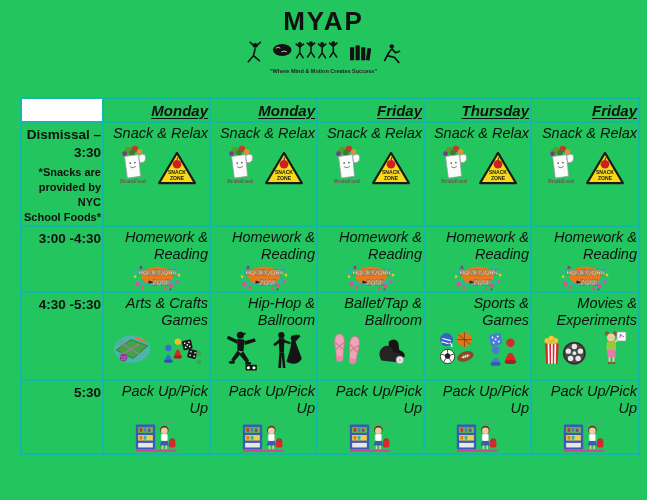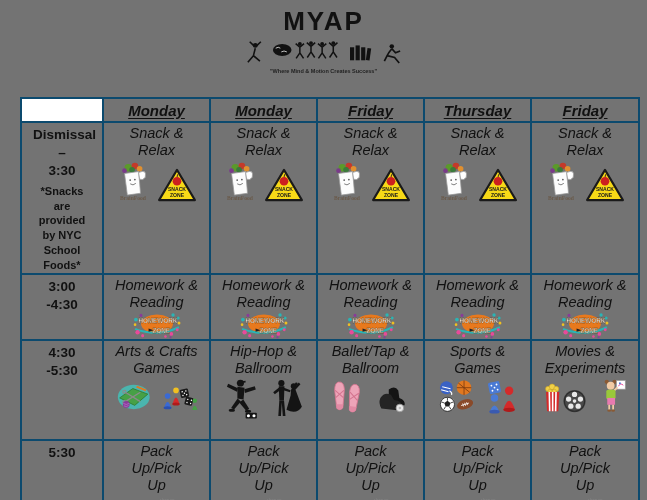--- a/index.html
+++ b/index.html
@@ -1,24 +1,24 @@
 <!DOCTYPE html>
 <html><head>
 <meta charset="utf-8">
 <style>
   html,body{margin:0;padding:0;background:#fff;}
-  .page{position:relative;width:647px;height:500px;background:#737373;overflow:hidden;
+  .page{position:relative;width:647px;height:500px;background:#22c55e;overflow:hidden;
         font-family:"Liberation Sans",sans-serif;color:#111;}
   .hdr{position:absolute;top:6px;left:0;width:100%;text-align:center;}
   .hdr-title{font-size:26px;font-weight:bold;letter-spacing:2px;}
   .logo-wrap{margin-top:1px;}
   .tagline{font-size:5.5px;font-weight:bold;color:#222;margin-top:0;}
   .subtitle{font-size:18px;font-weight:bold;margin-top:8px;}
   table.sched{position:absolute;left:20px;top:97px;width:618px;border-collapse:collapse;table-layout:fixed;}
-  .sched th,.sched td{border:2px solid #0c4a6e;padding:0 11px;text-align:center;vertical-align:top;overflow:hidden;}
+  .sched th,.sched td{border:2px solid #14b8a6;padding:0 1px;text-align:right;vertical-align:top;overflow:hidden;}
   .sched th.corner{background:#fff;}
   .sched th.day{font-size:15px;font-weight:bold;font-style:italic;vertical-align:middle;}
   .sched th.day span{text-decoration:underline;text-underline-offset:2px;}
   td.time{font-weight:bold;font-size:13.5px;padding-top:3px;margin-top:8px;}
   .time-main{white-space:pre-line;line-height:1.35;}
   .time-note{font-size:11px;font-weight:bold;white-space:pre-line;line-height:1.35;margin-top:3px;}
   .act{font-size:14.5px;line-height:1.18;white-space:pre-line;padding-top:2px;font-style:italic;}
   .icons{display:flex;justify-content:center;align-items:flex-end;gap:8px;margin-top:1px;}
   .ic{display:block;}
   .footer{position:absolute;top:429px;left:0;width:100%;text-align:center;
@@ -397,21 +397,21 @@
         <div class="act">Homework &amp;
 Reading</div>
         <div class="icons">
               <svg class="ic" width="58" height="27">
                 <use href="#s-hwzone"></use>
               </svg>
             </div>
       </td>
     </tr>
 
-    <tr style="height:100px">
+    <tr style="height:88px">
       <td class="time">
         <div class="time-main">4:30 -5:30</div>
       </td>
       <td>
         <div class="act">Arts &amp; Crafts
 Games</div>
         <div class="icons">
               <svg class="ic" width="42" height="36">
                 <use href="#s-crafts"></use>
               </svg>

